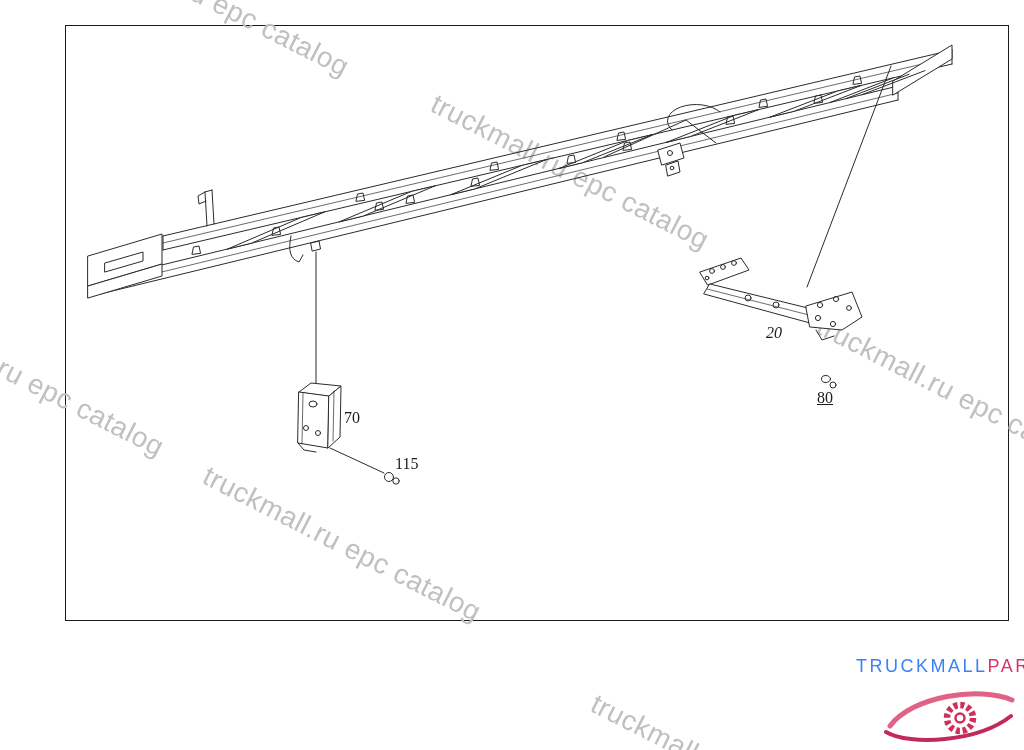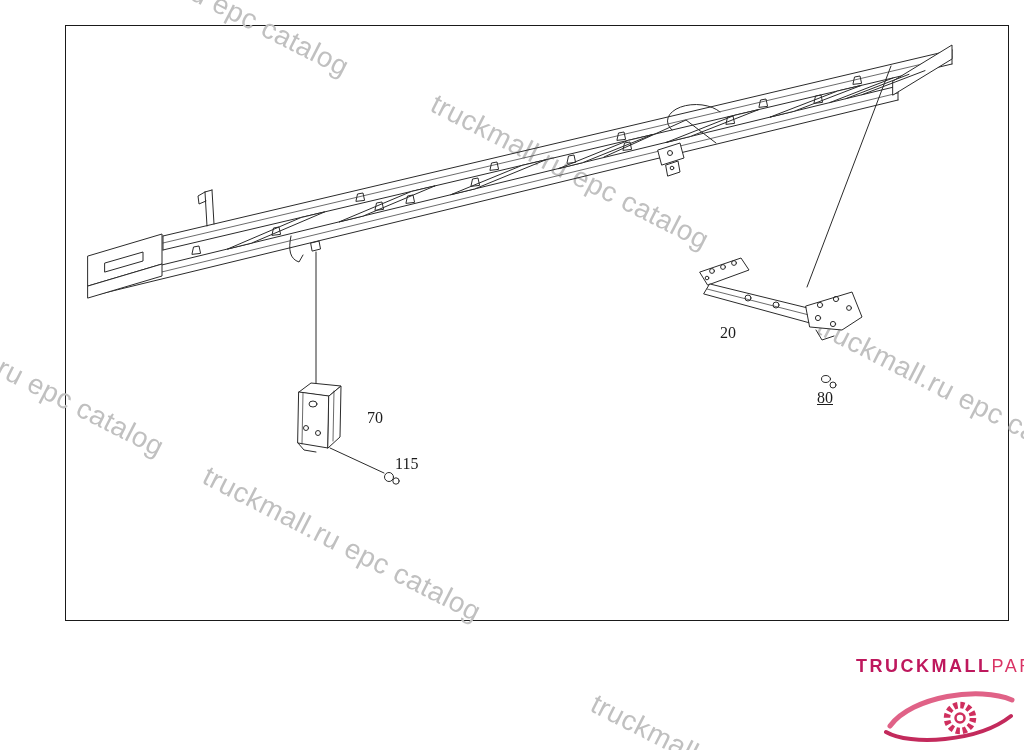--- a/index.html
+++ b/index.html
@@ -39,21 +39,21 @@
     cursor:pointer;
   }
   .logo-text{
     position:absolute;
     left:856px;top:656px;
     font-family:"Liberation Sans", sans-serif;
     font-size:18px;
     letter-spacing:2.5px;
     white-space:nowrap;
   }
-  .logo-text .primary{color:#be185d;font-weight:bold;}
+  .logo-text .primary{color:#3b82f6;}
   .logo-text .accent{color:#d93465;}
   .logo-swoosh{
     position:absolute;
     left:884px;top:680px;
     width:132px;height:68px;
   }
 </style>
 </head>
 <body>
 
@@ -196,22 +196,22 @@
         <circle cx="833" cy="385" r="3"></circle>
       </g>
 
       <g>
         <circle cx="389" cy="477" r="4.5"></circle>
         <circle cx="396" cy="481" r="3.2"></circle>
       </g>
     </g>
   </svg>
 
-  <div class="part-label" style="left:720px;top:324px;">20</div>
-  <div class="part-label" style="left:344px;top:409px;margin-left:23px;">70</div>
+  <div class="part-label" style="left:766px;top:324px;font-style:italic;">20</div>
+  <div class="part-label" style="left:344px;top:409px;">70</div>
   <div class="part-label" style="left:817px;top:389px;text-decoration:underline;">80</div>
   <div class="part-label" style="left:395px;top:455px;">115</div>
 
   <div class="logo-text">
     <span class="primary">TRUCKMALL</span><span class="accent">PARTS</span>
   </div>
   <svg class="logo-swoosh" viewBox="0 0 132 68">
     <path d="M6 46 C 28 16, 96 6, 128 20" stroke="#e06287" stroke-width="5" fill="none" stroke-linecap="round"></path>
     <path d="M2 52 C 26 66, 94 62, 127 36" stroke="#c32a5c" stroke-width="4" fill="none" stroke-linecap="round"></path>
     <circle cx="76" cy="38" r="13" stroke="#cf2f5e" stroke-width="6.5" fill="none" stroke-dasharray="4 2.8"></circle>

